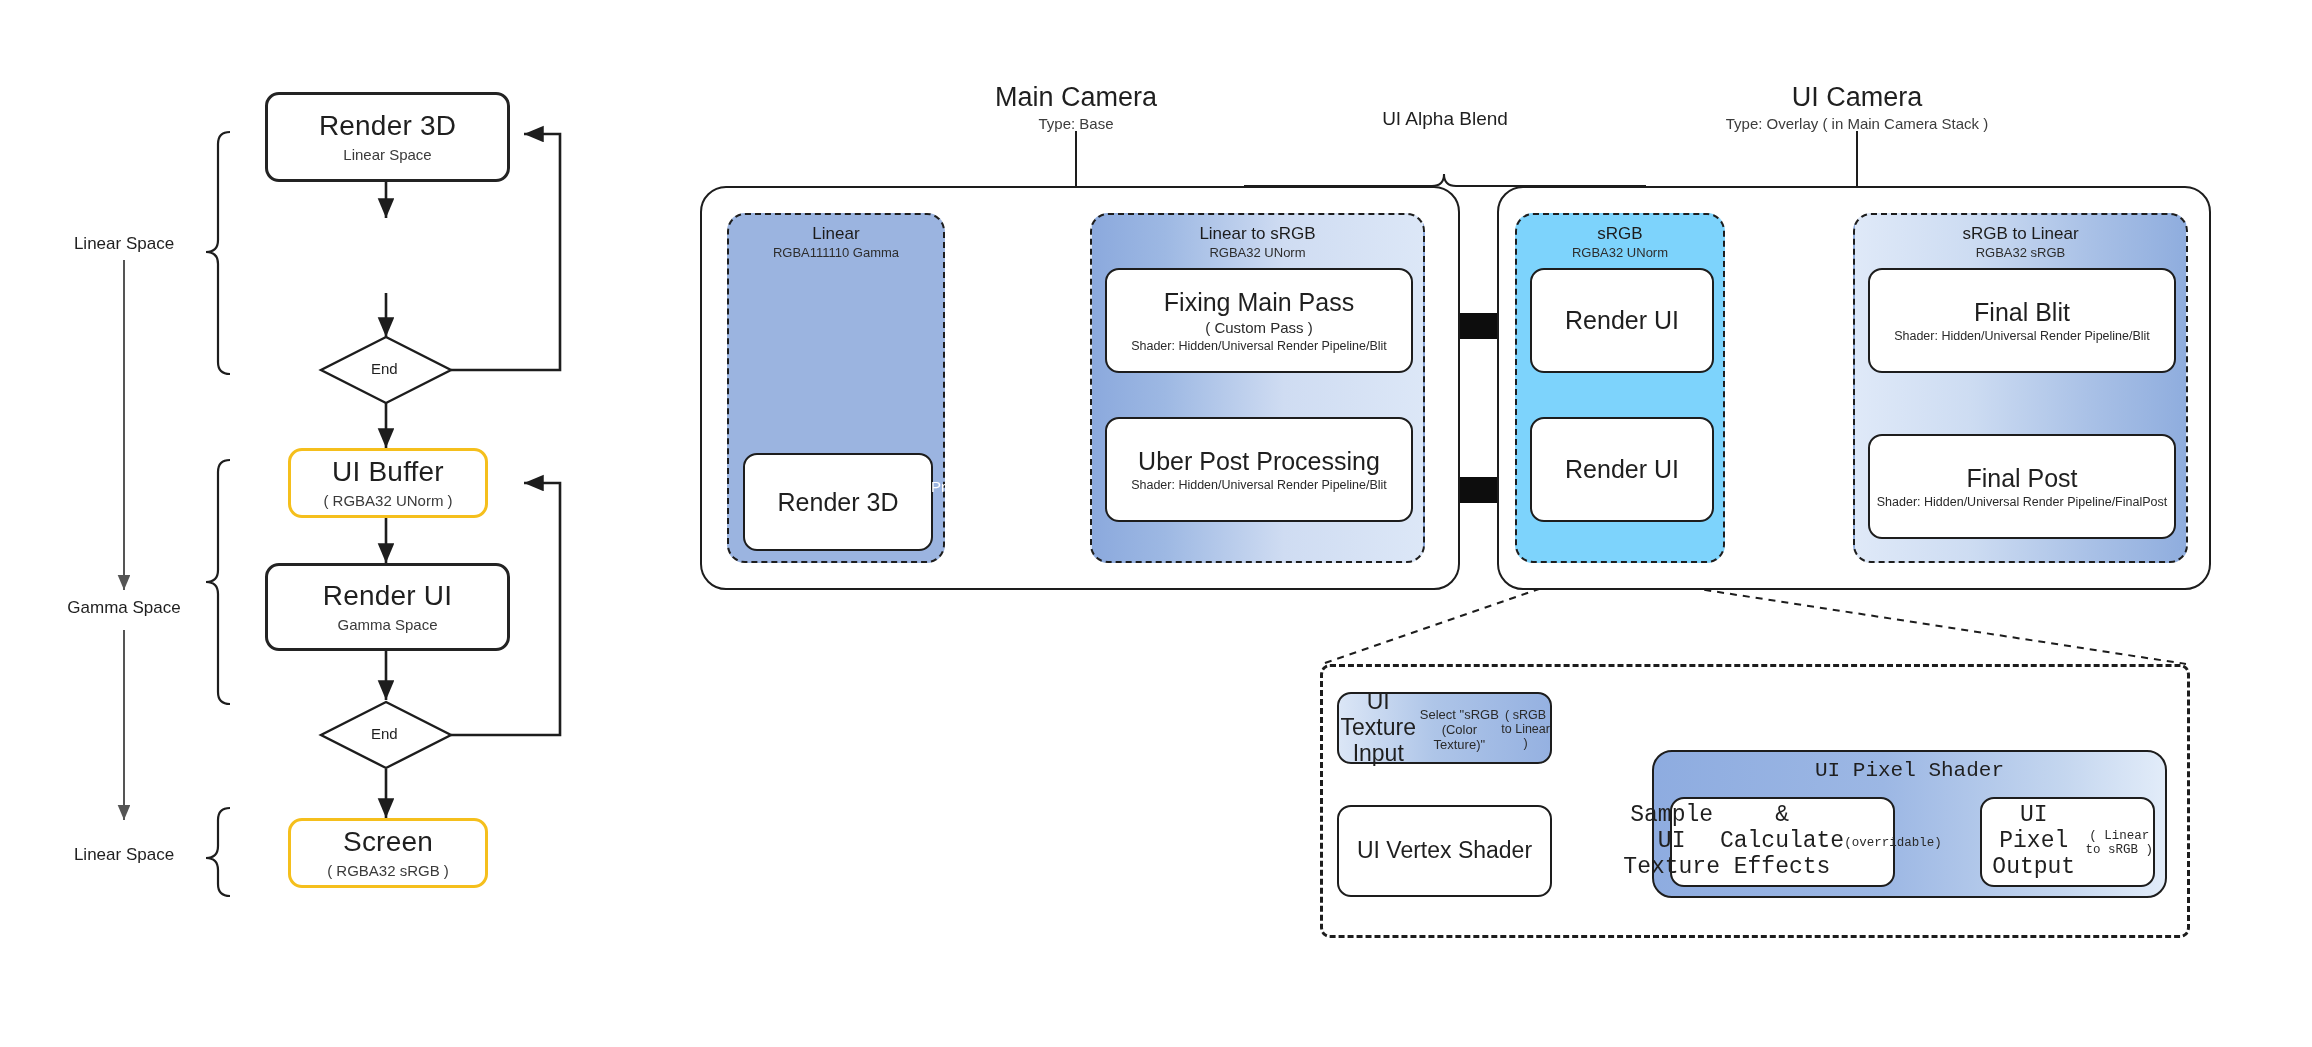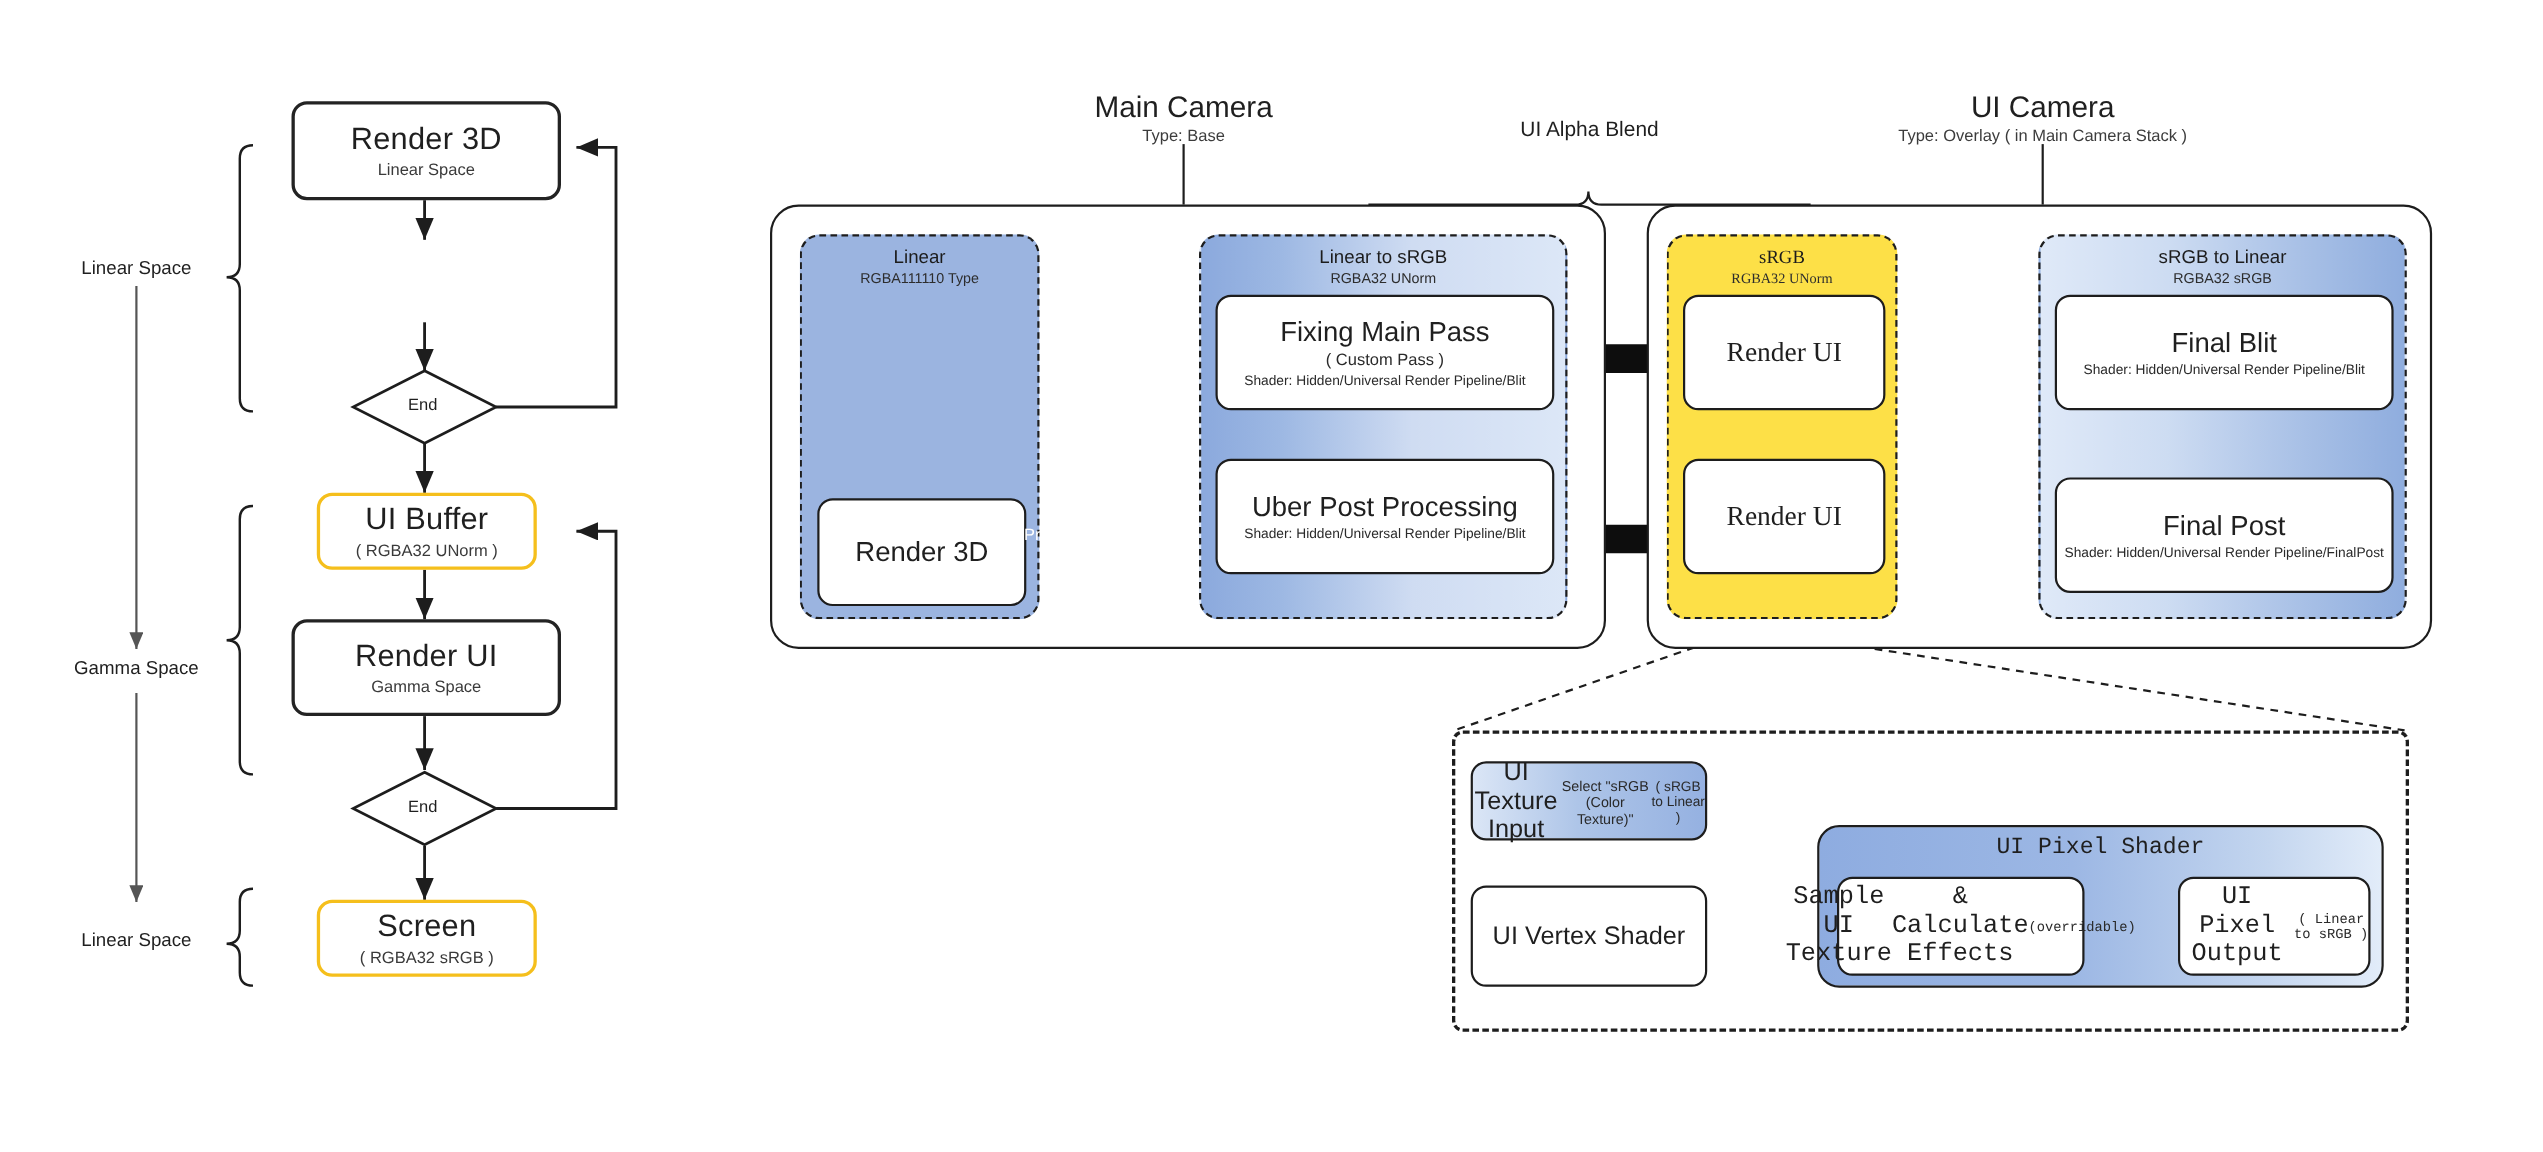--- a/index.html
+++ b/index.html
@@ -30,21 +30,21 @@
   .stage-head .h2{font-size:13px;color:#2d2d2d;margin-top:1px;}
 
   .pass{border:2.5px solid #1d1d1d;border-radius:14px;background:#fff;
         display:flex;flex-direction:column;align-items:center;justify-content:center;text-align:center;}
   .pass .p1{font-size:25px;color:#1f1f1f;line-height:1.08;}
   .pass .p2{font-size:15px;color:#2a2a2a;margin-top:3px;}
   .pass .p3{font-size:12.5px;color:#2a2a2a;margin-top:3px;}
 
   .grad-solid{background:#9bb4e0;}
   .grad-ltr{background:linear-gradient(90deg,#8ba9dd 0%,#9db8e3 22%,#cfdcf2 58%,#dce7f7 100%);}
-  .grad-flat{background:#fde047;font-family:Liberation Serif, serif;}
+  .grad-flat{background:#7dd3fc;}
   .grad-rtl{background:linear-gradient(90deg,#dfe9f8 0%,#cddcf2 35%,#a8c0e6 72%,#8fadde 100%);}
 
   
   .arrow-txt{position:absolute;color:#ffffff;font-size:15px;white-space:nowrap;
              transform-origin:center center;}
 
   
   .detail{border:3px dashed #1d1d1d;border-radius:10px;background:#fff;}
   .dbox{border:2.5px solid #1d1d1d;border-radius:14px;background:#fff;
         display:flex;flex-direction:row;align-items:center;justify-content:center;text-align:center;}
@@ -185,21 +185,21 @@
   </div>
 
   <div class="abs brace-label" style="left:1315px;top:108px;width:260px;">UI Alpha Blend</div>
 
   <div class="abs outer" style="left:700px;top:186px;width:760px;height:404px;"></div>
   <div class="abs outer" style="left:1497px;top:186px;width:714px;height:404px;"></div>
 
   <div class="abs stage-box grad-solid" style="left:727px;top:213px;width:218px;height:350px;">
     <div class="stage-head">
       <div class="h1">Linear</div>
-      <div class="h2">RGBA111110 Type</div>
+      <div class="h2">RGBA111110 Gamma</div>
     </div>
     <div class="abs pass" style="left:14px;top:238px;width:190px;height:98px;">
       <div class="p1">Render 3D</div>
     </div>
   </div>
 
   <div class="abs stage-box grad-ltr" style="left:1090px;top:213px;width:335px;height:350px;">
     <div class="stage-head">
       <div class="h1">Linear to sRGB</div>
       <div class="h2">RGBA32 UNorm</div>

